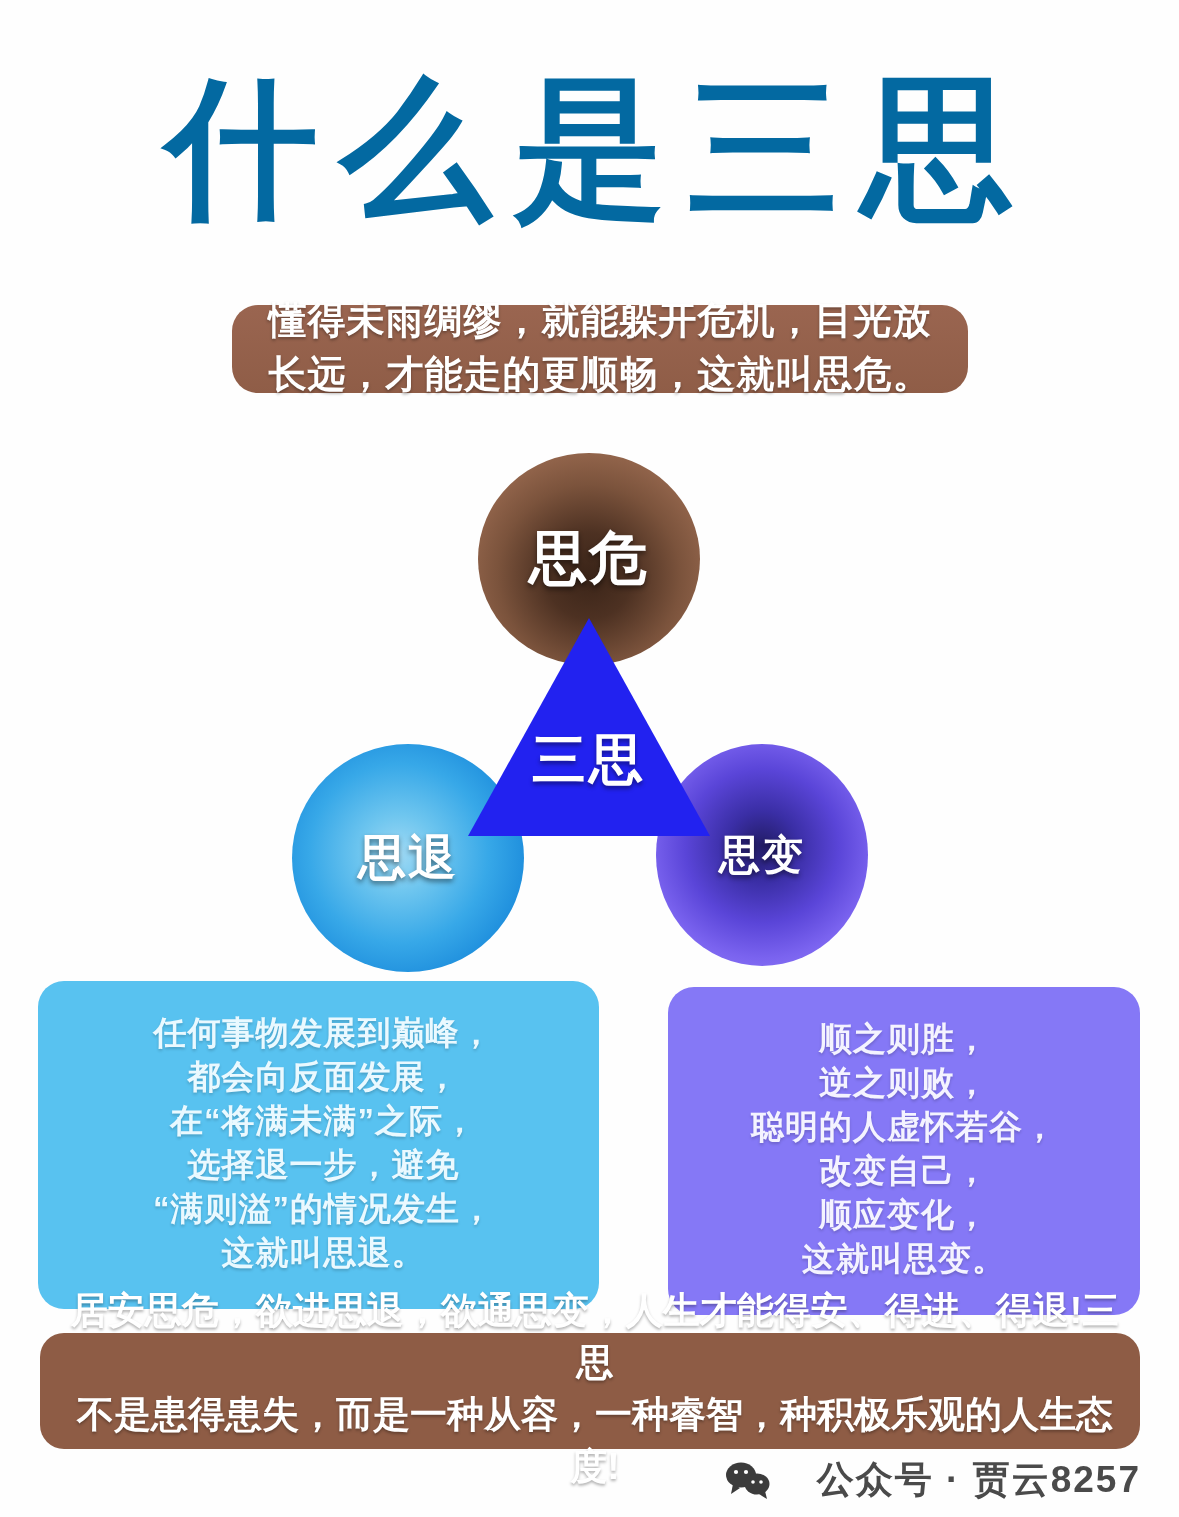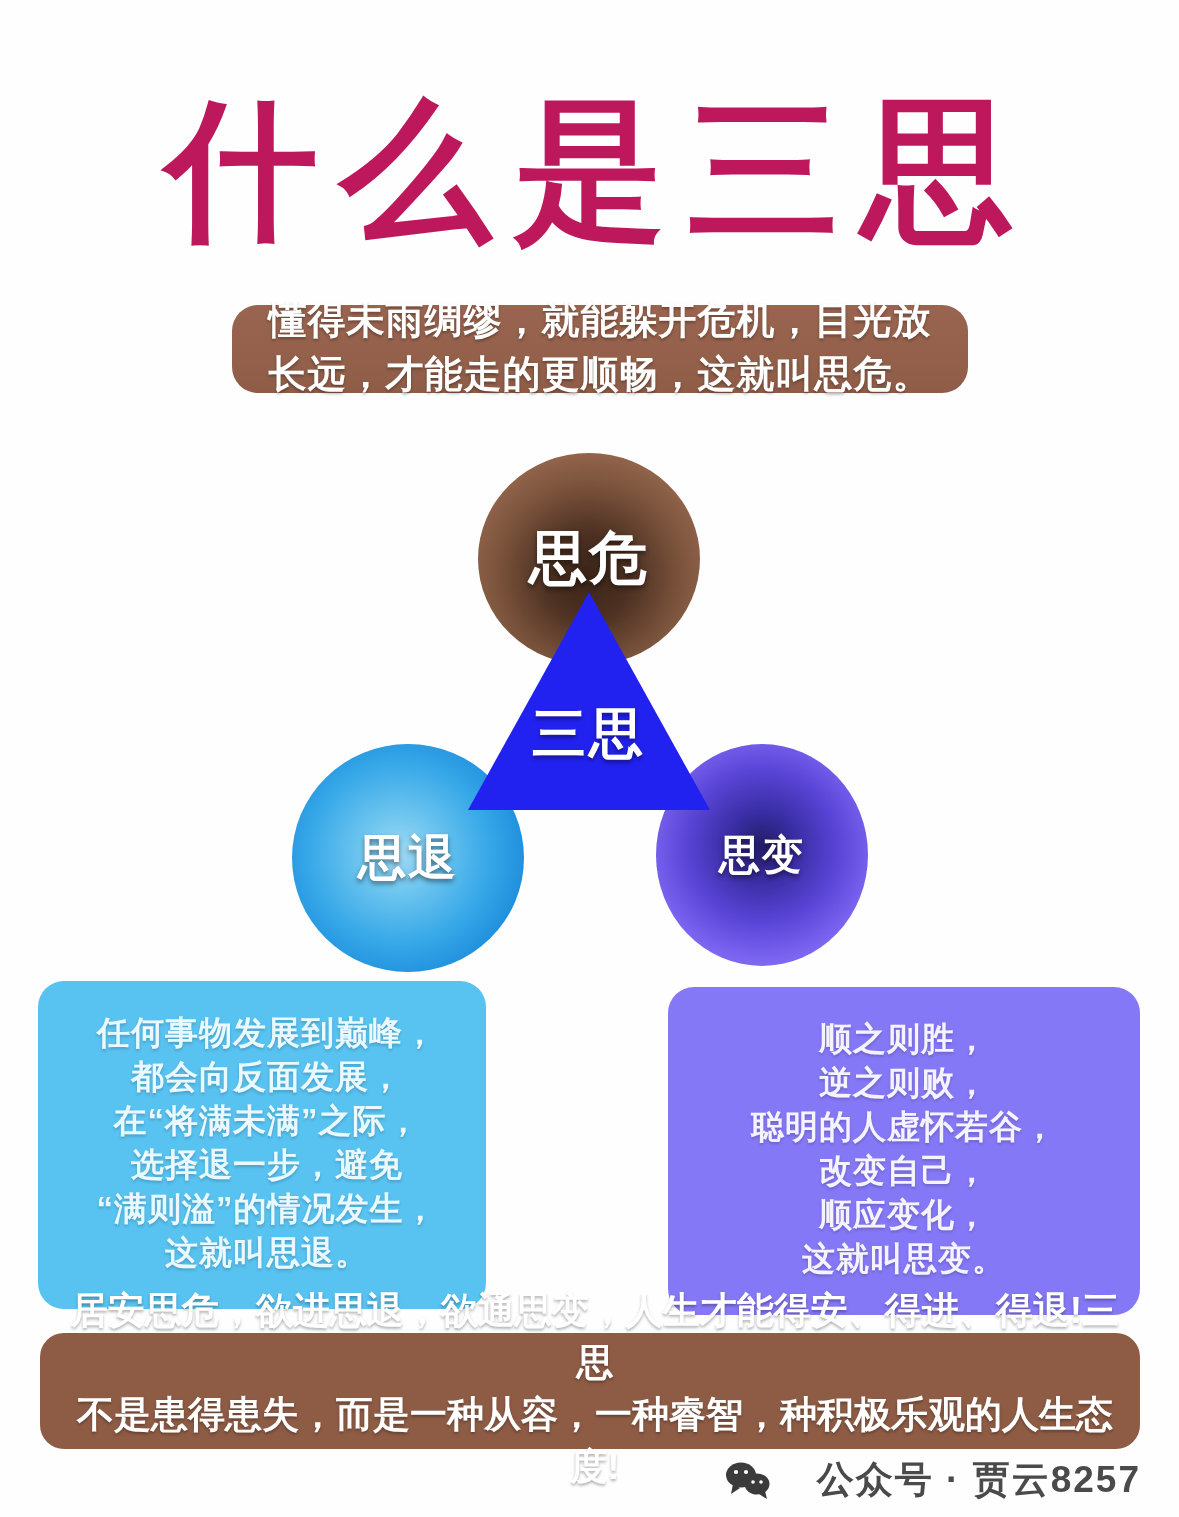--- a/index.html
+++ b/index.html
@@ -13,29 +13,29 @@
     position: relative;
     overflow: hidden;
     font-family: "Liberation Sans", "DejaVu Sans", sans-serif;
     background: #fefefe;
   }
 
   
   #page-title {
     position: absolute;
     left: 0;
-    top: 94px;
+    top: 72px;
     width: 1179px;
     text-align: center;
     font-size: 152px;
     line-height: 1.0;
     font-weight: 700;
     letter-spacing: 22px;
     text-indent: 22px;
-    color: #be185d;
+    color: #0369a1;
     font-family: "Liberation Sans", "DejaVu Sans", sans-serif;
     white-space: nowrap;
   }
 
   
   .callout {
     position: absolute;
     box-sizing: border-box;
     border-radius: 24px;
     color: #ffffff;
@@ -58,21 +58,21 @@
     font-size: 38px;
     line-height: 54px;
     letter-spacing: 1px;
     padding: 4px 26px 8px 26px;
     border-radius: 26px;
   }
 
   #left-callout {
     left: 38px;
     top: 981px;
-    width: 448px;
+    width: 561px;
     height: 328px;
     background: #58c2f0;
     font-size: 33px;
     line-height: 44px;
     letter-spacing: 1px;
     color: #eaf9ff;
     border-radius: 26px;
     padding: 2px 12px 6px 22px;
     text-shadow: 0 2px 3px rgba(0,0,0,0.18);
   }
@@ -156,21 +156,21 @@
     height: 222px;
     font-size: 41px;
     background: radial-gradient(circle at 50% 46%,
                 #221c66 0%, #3a2ea5 22%, #5a45d8 48%,
                 #7a63ef 70%, #8d79f7 88%, rgba(140,120,245,0.08) 100%);
   }
 
   #triangle-sansi {
     position: absolute;
     left: 466px;
-    top: 160px;
+    top: 186px;
     width: 246px;
     height: 222px;
   }
   #triangle-sansi svg {
     position: absolute;
     inset: 0;
     width: 100%;
     height: 100%;
   }
   #triangle-label {

